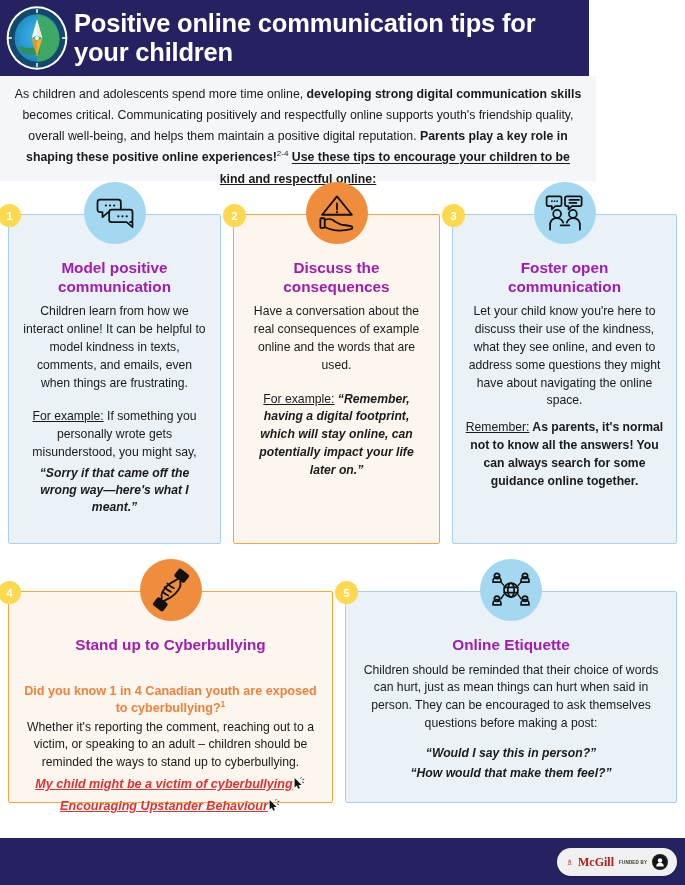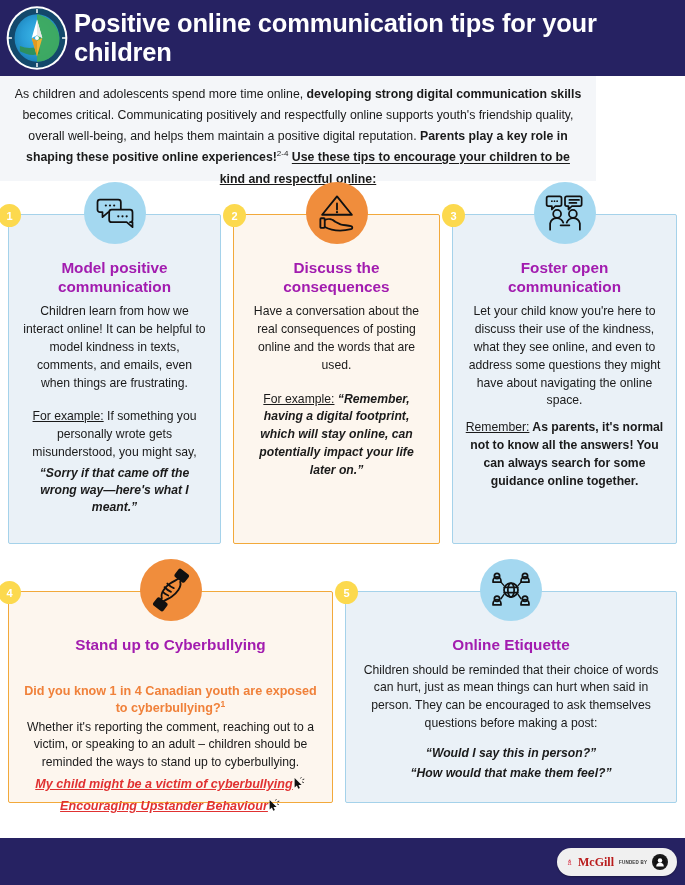--- a/index.html
+++ b/index.html
@@ -11,21 +11,21 @@
   }
   .page {
     position: relative;
     width: 685px; height: 885px;
     background: #ffffff;
   }
 
   
   .header {
     position: absolute; left: 0; top: 0;
-    width: 685px; height: 76px;
+    width: 589px; height: 76px;
     background: #262262;
     display: flex; align-items: center;
   }
   .logo-wrap {
     width: 70px; height: 70px;
     margin-left: 2px;
     flex: 0 0 70px;
     display: flex; align-items: center; justify-content: center;
   }
   .header-title {
@@ -216,21 +216,21 @@
         <svg width="42" height="42" viewBox="0 0 48 48" fill="none" stroke="#111" stroke-width="2.1" stroke-linejoin="round" stroke-linecap="round">
           <path d="M24 5 L41 26 H7 Z"></path>
           <path d="M24 13 v7"></path>
           <circle cx="24" cy="23" r="1.3" fill="#111" stroke="none"></circle>
           <rect x="5" y="30" width="5" height="11" rx="1"></rect>
           <path d="M10 32 c4 -2 9 -1 12 2 l6 3 c3 1 8 1 12 2 c2 .5 2 3 0 3.5 c-6 1.5 -16 2 -22 .5 c-3 -.8 -6 -2 -8 -3"></path>
         </svg>
       </div>
       <div class="card-title">Discuss the consequences</div>
       <div class="card-body">
-        <p>Have a conversation about the real consequences of posting online and the words that are used.</p>
+        <p>Have a conversation about the real consequences of example online and the words that are used.</p>
         <div class="gap"></div>
         <p><u>For example:</u><i style="font-weight:bold"> “Remember, having a digital footprint, which will stay online, can potentially impact your life later on.”</i></p>
       </div>
     </div>
 
     <div class="card blue" id="card3">
       <div class="badge">3</div>
       <div class="card-icon ic-blue">
         <svg width="42" height="42" viewBox="0 0 48 48" fill="none" stroke="#111" stroke-width="2" stroke-linejoin="round" stroke-linecap="round">
           <path d="M5 5 h13 a2 2 0 0 1 2 2 v7 a2 2 0 0 1 -2 2 h-5 l-4 4 v-4 h-4 a2 2 0 0 1 -2 -2 v-7 a2 2 0 0 1 2 -2z"></path>

